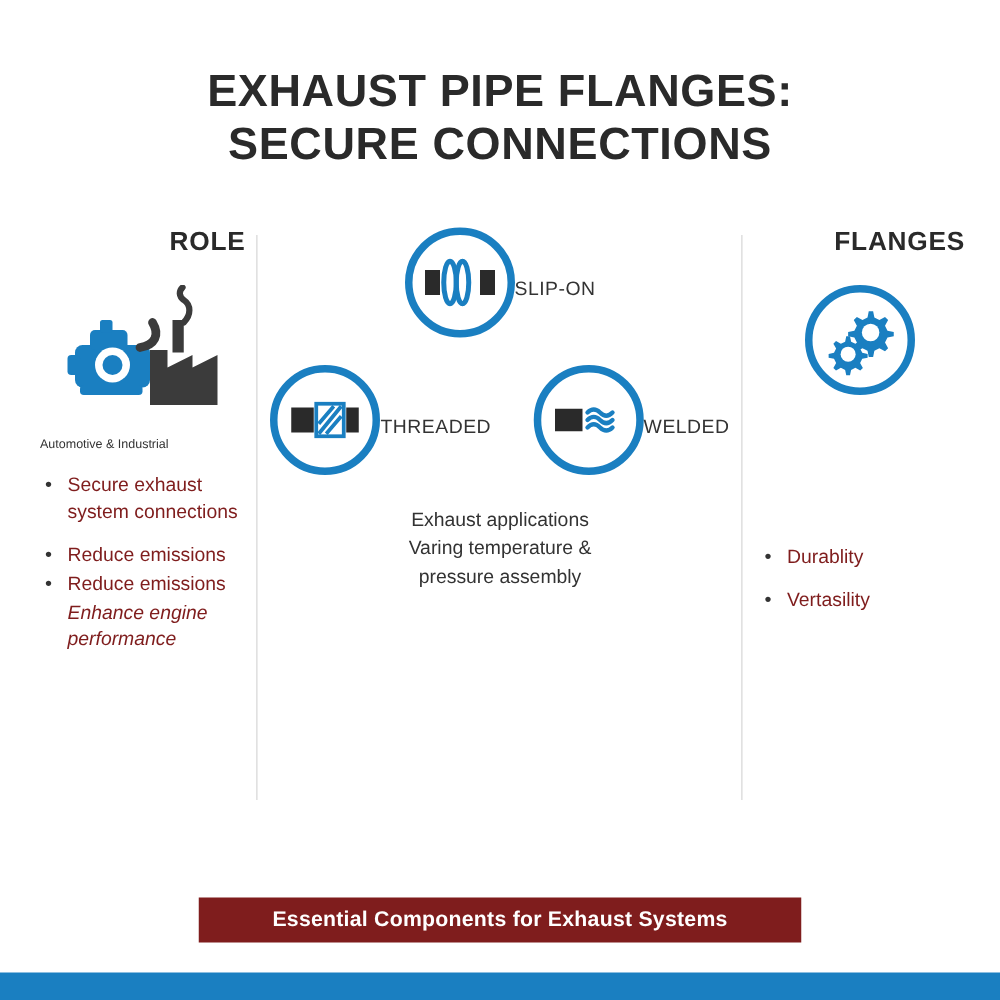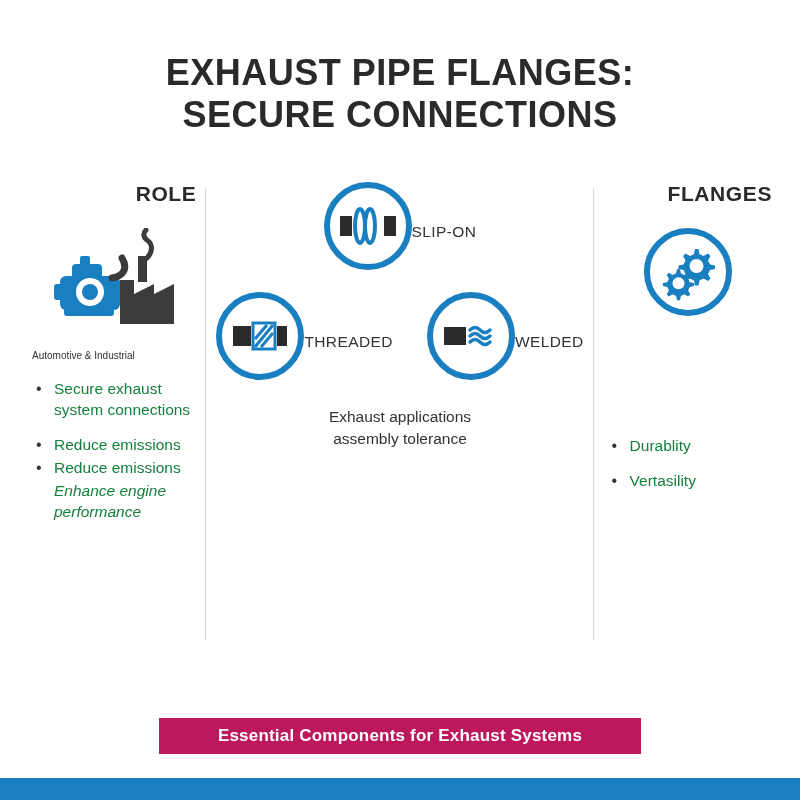--- a/index.html
+++ b/index.html
@@ -98,21 +98,21 @@
     list-style: none;
     margin: 0;
     padding: 0 0 0 8px;
   }
   ul.bullets li {
     position: relative;
     padding-left: 18px;
     font-size: 15.5px;
     line-height: 1.35;
     margin-bottom: 14px;
-    color: #15803d;
+    color: #7f1d1d;
   }
   ul.bullets li::before {
     content: "\2022";
     position: absolute;
     left: 0;
     top: -1px;
     font-size: 16px;
     color: #333;
   }
   ul.bullets li.no-bullet-gap { margin-bottom: 2px; }
@@ -176,21 +176,21 @@
     height: 22px;
     background: #1a7fc1;
   }
   .footer-banner {
     position: absolute;
     left: 50%;
     transform: translateX(-50%);
     bottom: 46px;
     width: 482px;
     height: 36px;
-    background: #be185d;
+    background: #7f1d1d;
     color: #ffffff;
     display: flex;
     align-items: center;
     justify-content: center;
     font-size: 17px;
     font-weight: bold;
     letter-spacing: 0.2px;
   }
 </style>
 </head>
@@ -273,21 +273,22 @@
               <path d="M28 21 q5 -5 10 0 t10 0" stroke="#1a7fc1" stroke-width="3.5" fill="none" stroke-linecap="round"></path>
               <path d="M28 27 q5 -5 10 0 t10 0" stroke="#1a7fc1" stroke-width="3.5" fill="none" stroke-linecap="round"></path>
             </svg>
           </div>
           <div class="type-label">WELDED</div>
         </div>
       </div>
 
       <div class="types-note">
         <div>Exhaust applications</div>
-        <div>assembly tolerance</div>
+        <div>Varing temperature &amp;</div>
+        <div>pressure assembly</div>
       </div>
     </div>
 
     <div class="col">
       <div class="col-heading">FLANGES</div>
 
       <div class="benefits-icon-wrap">
         <div class="circle-icon">
           <svg width="58" height="58" viewBox="0 0 58 58" xmlns="http://www.w3.org/2000/svg">
             <g fill="#1a7fc1">

